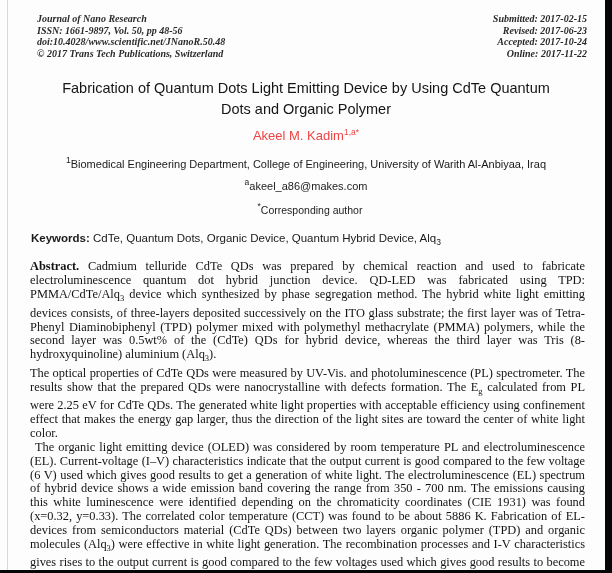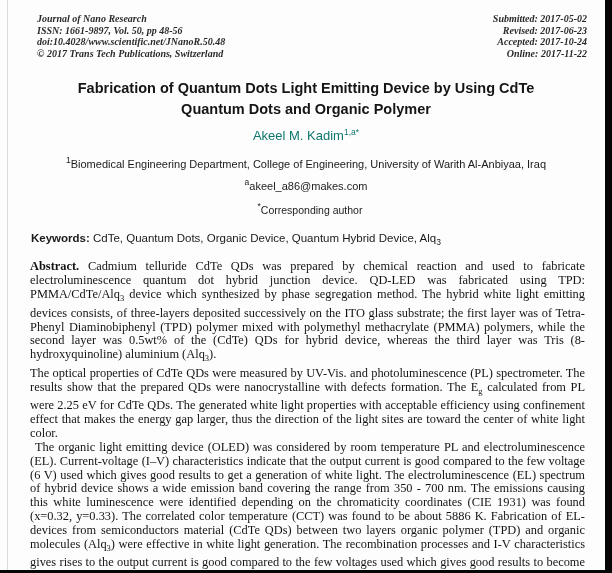--- a/index.html
+++ b/index.html
@@ -41,31 +41,31 @@
     font-weight: bold;
     font-size: 10px;
     line-height: 11.5px;
     color: #2a2a2a;
   }
   .header .dates { text-align: right; }
   .title {
     margin: 19px 58px 0 58px;
     text-align: center;
     font-family: "Liberation Sans", sans-serif;
-    font-weight: bold;
+    font-weight: normal;
     font-size: 14.5px;
     line-height: 21px;
     color: #151515;
   }
   .author {
     margin-top: 7px;
     text-align: center;
     font-family: "Liberation Sans", sans-serif;
     font-size: 13px;
-    color: #0f766e;
+    color: #ef4444;
   }
   .author sup, .affiliation sup, .email sup, .corresponding sup {
     font-size: 8.5px;
   }
   .affiliation {
     margin-top: 12px;
     text-align: center;
     font-family: "Liberation Sans", sans-serif;
     font-size: 11px;
     color: #1a1a1a;
@@ -110,21 +110,21 @@
   <div class="edge-left"></div>
 
   <div class="header">
     <div class="journal-block">
       <div>Journal of Nano Research</div>
       <div>ISSN: 1661-9897, Vol. 50, pp 48-56</div>
       <div>doi:10.4028/www.scientific.net/JNanoR.50.48</div>
       <div>© 2017 Trans Tech Publications, Switzerland</div>
     </div>
     <div class="dates">
-      <div>Submitted: 2017-05-02</div>
+      <div>Submitted: 2017-02-15</div>
       <div>Revised: 2017-06-23</div>
       <div>Accepted: 2017-10-24</div>
       <div>Online: 2017-11-22</div>
     </div>
   </div>
 
   <div class="title">Fabrication of Quantum Dots Light Emitting Device by Using CdTe Quantum Dots and Organic Polymer</div>
 
   <div class="author"><span>Akeel M. Kadim</span><sup>1,a*</sup></div>
 

